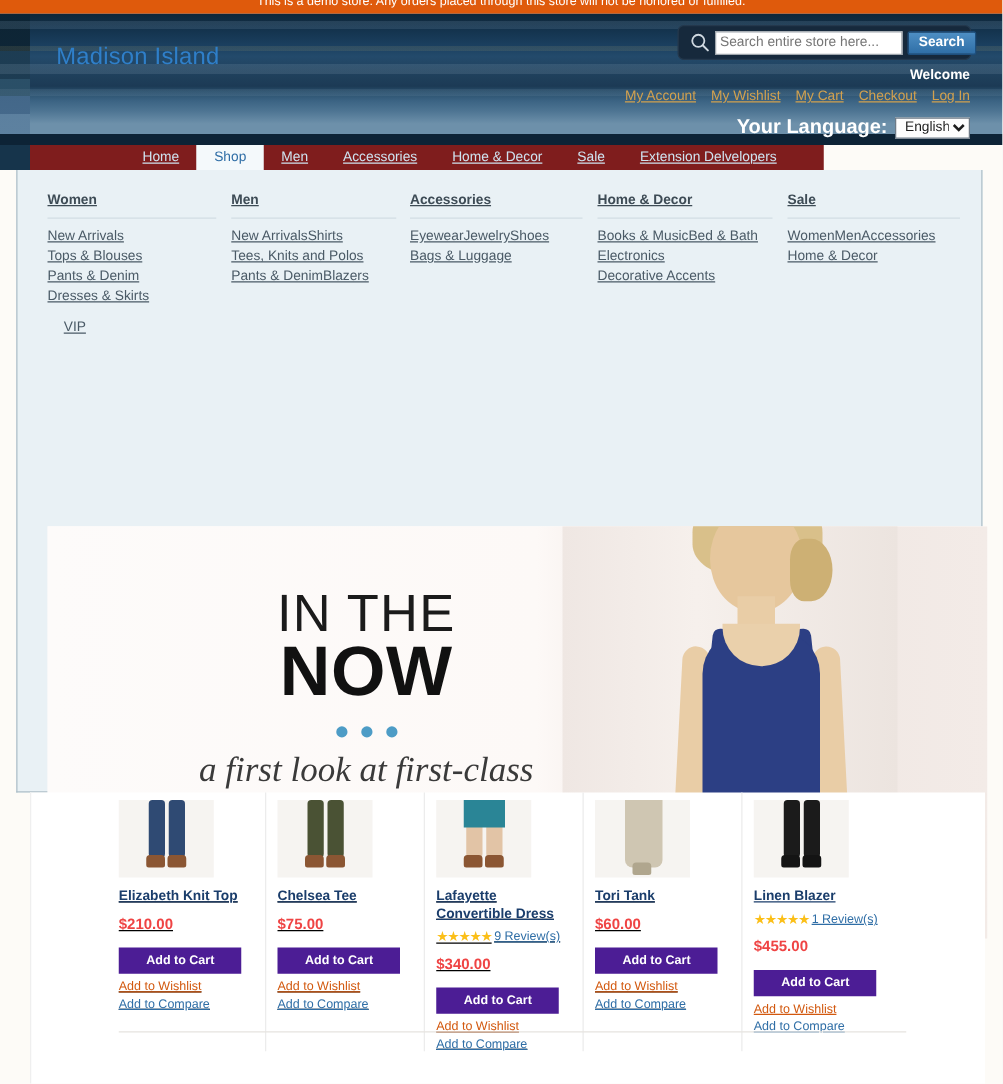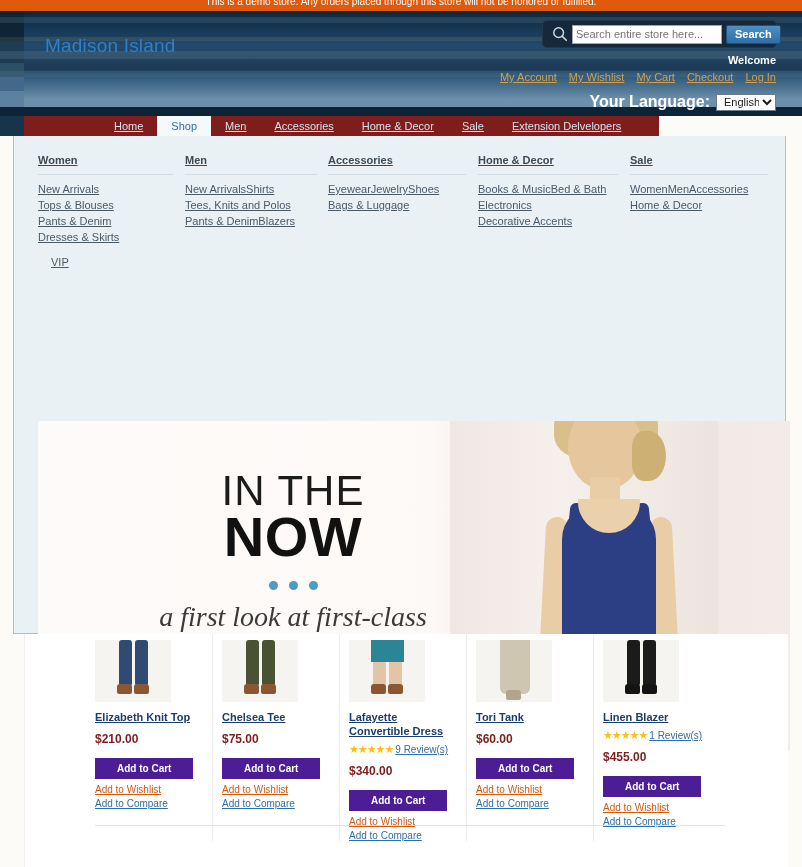--- a/index.html
+++ b/index.html
@@ -185,33 +185,33 @@
 
   
   .products {
     position: absolute; left: 24px; top: 634px; width: 764px; height: 233px;
     background: #ffffff; border-left: 1px solid #efefef;
   }
   .prod-row { position: absolute; left: 61px; top: 0; display: flex; }
   .prod {
     width: 127px; padding: 0 8px 0 0; position: relative;
   }
-  .prod:not(:last-child) { border-right: 1px solid #ececec; }
+  .prod:not(:last-child) { border-right: 1px solid #ececec; text-decoration: underline; }
   .prod-inner { padding-left: 9px; }
   .prod-img {
     width: 76px; height: 62px; margin: 6px 0 8px 0; overflow: hidden;
     background: #f6f4f1; position: relative;
   }
   .legsA, .legsB { position:absolute; width:13px; height:46px; top:0; border-radius:3px; }
   .shoeA, .shoeB { position:absolute; width:15px; height:10px; top:44px; background:#8b5633; border-radius:3px 3px 2px 2px; }
   .prod-name {
     font-size: 11px; color: #1a3d6b; font-weight: bold;
     text-decoration: underline; line-height: 14px; display: block;
   }
-  .prod-price { font-size: 12px; color: #7f1d1d; font-weight: bold; margin-top: 8px; }
+  .prod-price { font-size: 12px; color: #ef4444; font-weight: bold; margin-top: 8px; }
   .prod-rating { display: flex; align-items: center; gap: 2px; margin-top: 5px; }
   .stars { color: #fbbf18; font-size: 11px; letter-spacing: -1px; }
   .review-link { font-size: 10px; color: #2f6ea6; text-decoration: underline; }
   .btn-cart {
     margin-top: 12px; display: inline-block;
     background: #4c1d95; border: none; color: #ffffff;
     font-size: 10px; font-weight: bold; padding: 5px 22px; cursor: pointer;
     font-family: "Liberation Sans", sans-serif;
   }
   .lnk-wish {

